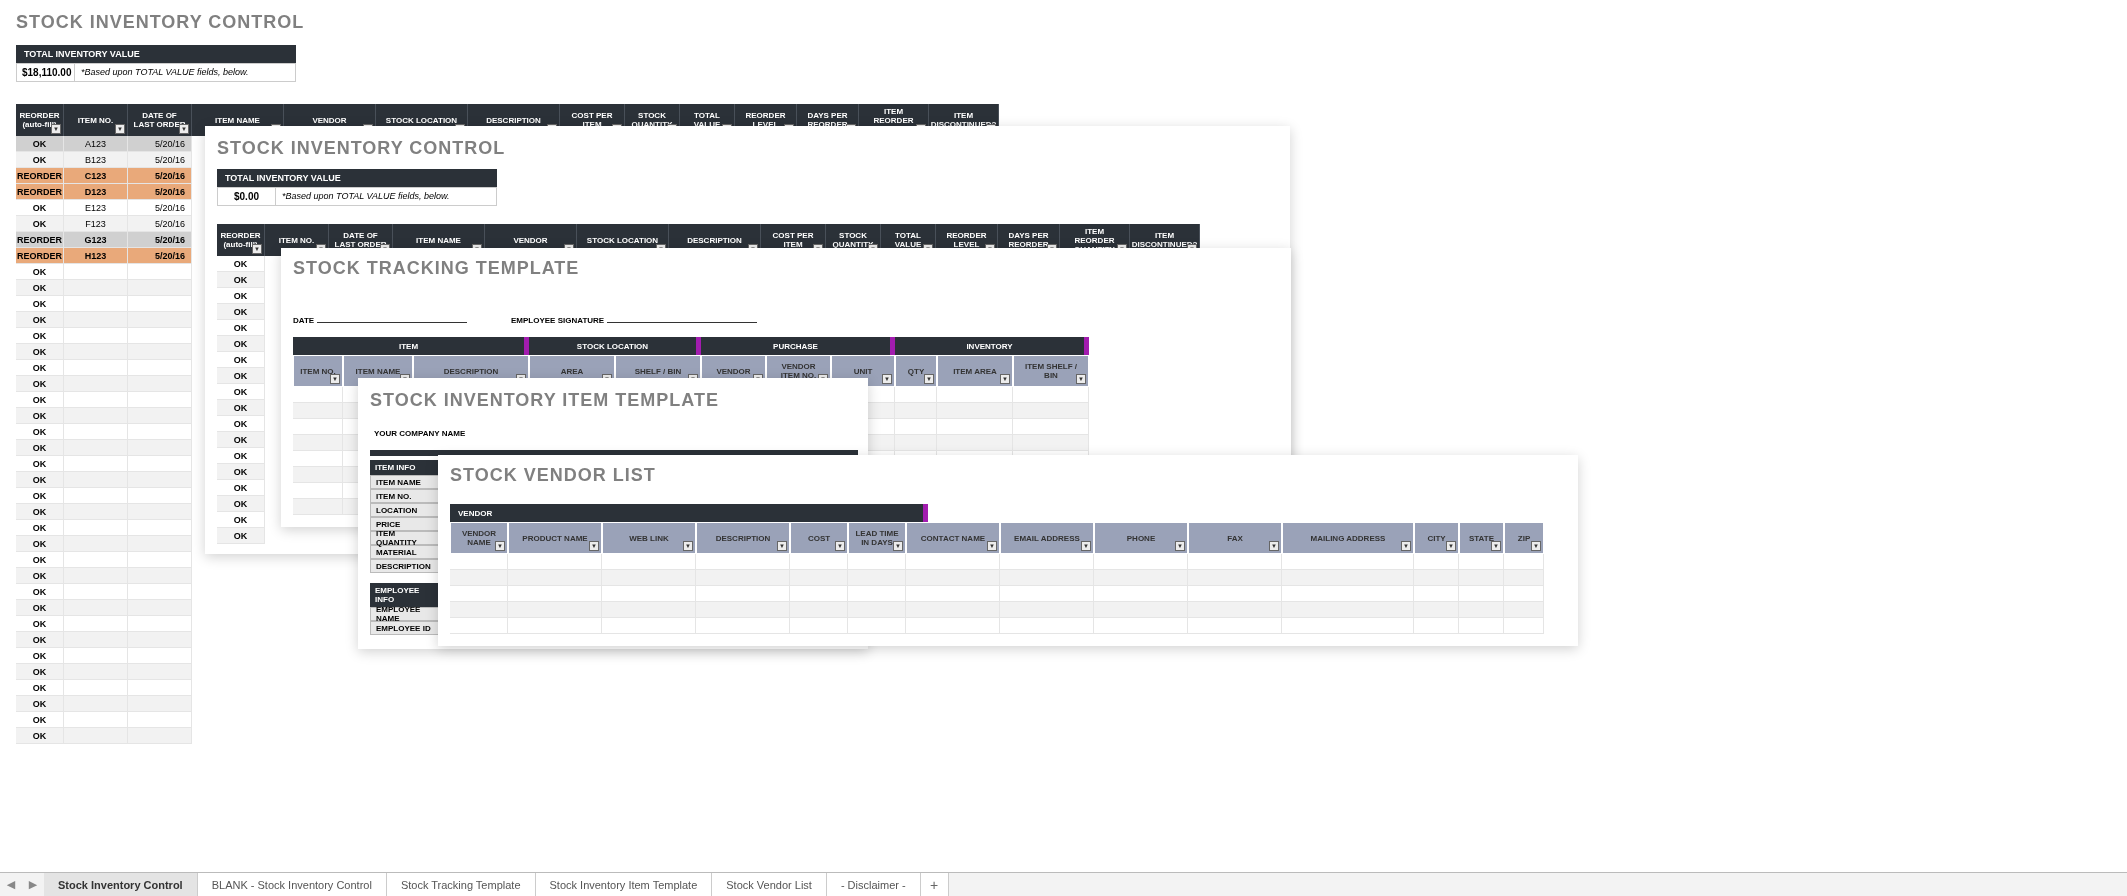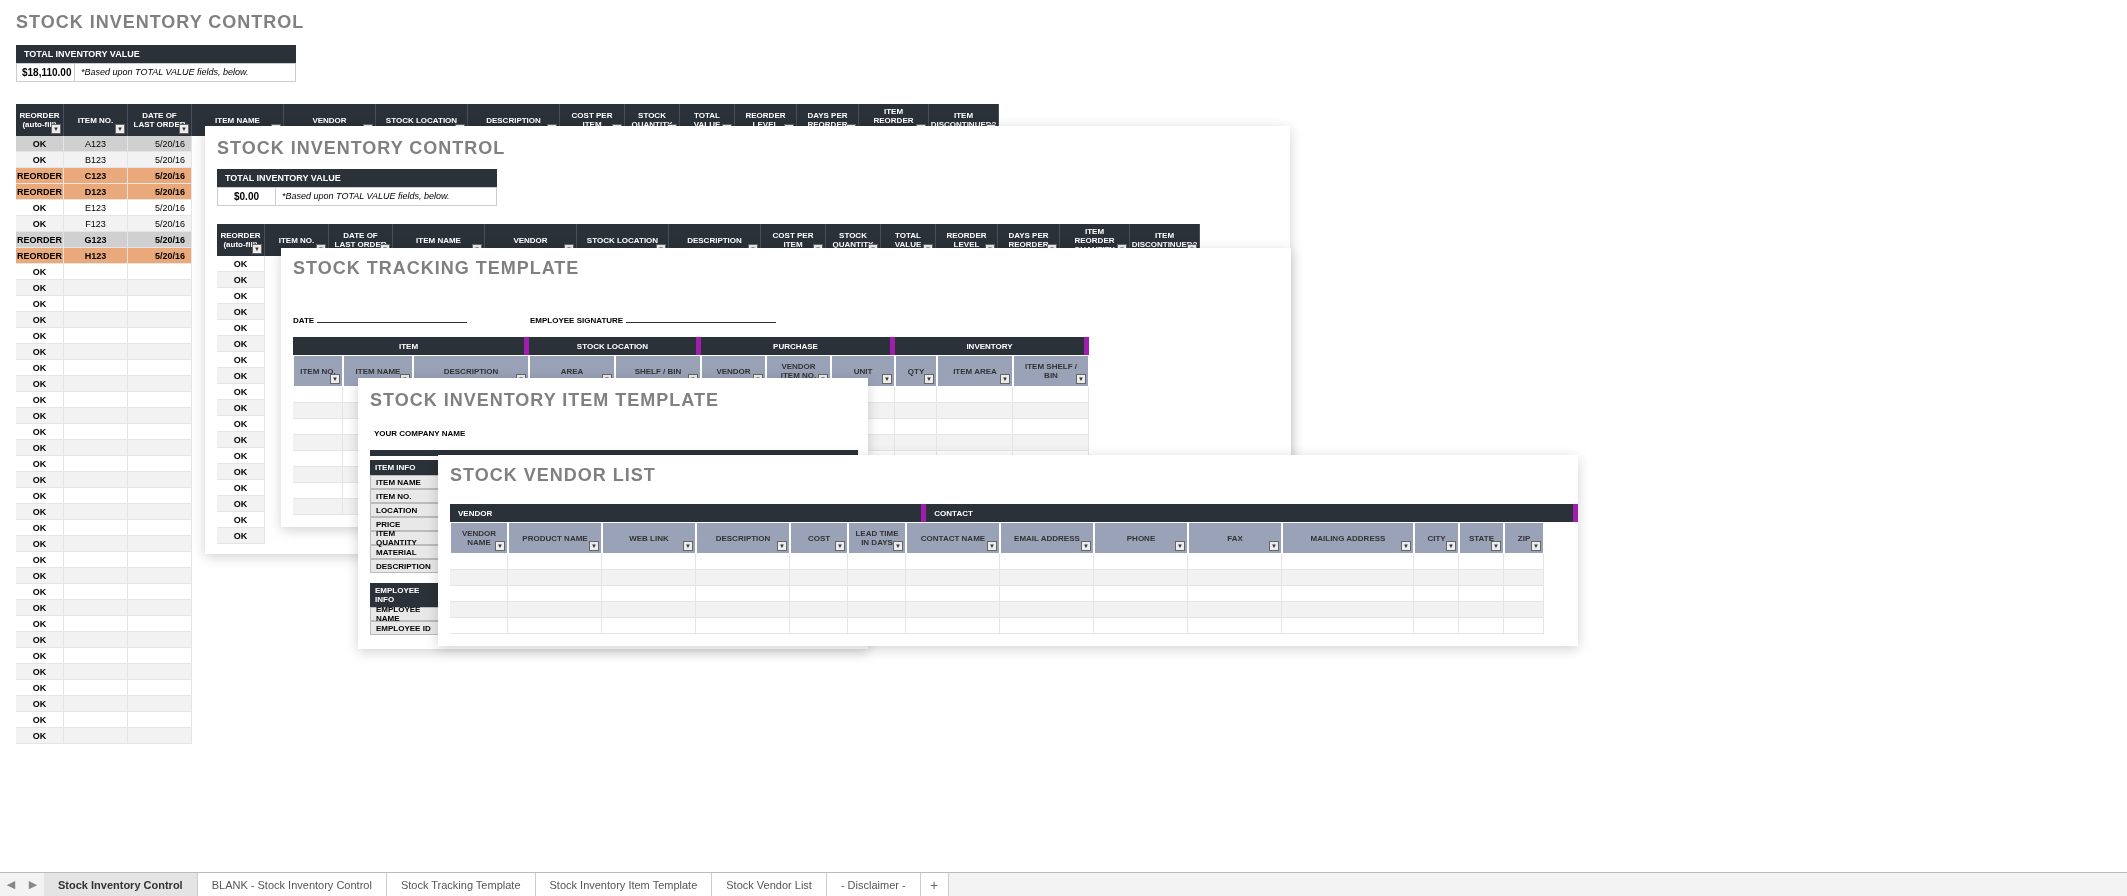--- a/index.html
+++ b/index.html
@@ -354,21 +354,21 @@
         <div class="dcell alt0 status-ok" style="width: 48px;">OK</div>
       </div>
       <div class="drow">
         <div class="dcell alt1 status-ok" style="width: 48px;">OK</div>
       </div>
     </div>
 </div>
 
 <div class="layer" id="L3" style="left:281px; top:248px; width:1010px; padding:10px 0 12px 10px;">
   <div class="title" style="margin:0 0 28px 2px;">STOCK TRACKING TEMPLATE</div>
-  <div style="display:flex; gap:63px; margin:0 0 12px 2px;">
+  <div style="display:flex; gap:44px; margin:0 0 12px 2px;">
     <div>
       <span class="field-lbl">DATE</span>
       <span class="input-line"></span>
     </div>
     <div>
       <span class="field-lbl">EMPLOYEE SIGNATURE</span>
       <span class="input-line"></span>
     </div>
   </div>
   <div class="hrow" id="L3G" style="margin-left:2px;">
@@ -517,21 +517,20 @@
   <div id="L4E">
       <div class="lbl-cell">EMPLOYEE NAME</div>
       <div class="lbl-cell">EMPLOYEE ID</div>
     </div>
 </div>
 
 <div class="layer" id="L5" style="left:438px; top:455px; width:1140px; padding:10px 0 12px 10px;">
   <div class="title" style="margin:0 0 18px 2px;">STOCK VENDOR LIST</div>
   <div class="hrow" id="L5G" style="margin-left:2px;">
       <div class="hcell2" style="width: 478px; justify-content: flex-start; padding-left: 8px;">VENDOR</div>
-      <div class="hcell2" style="width: 654px; justify-content: flex-start; padding-left: 8px;">CONTACT</div>
     </div>
   <div class="hrow" id="L5S" style="margin-left:2px;">
       <div class="subhead" style="width: 58px;">VENDOR NAME<div class="filter">▼</div></div>
       <div class="subhead" style="width: 94px;">PRODUCT NAME<div class="filter">▼</div></div>
       <div class="subhead" style="width: 94px;">WEB LINK<div class="filter">▼</div></div>
       <div class="subhead" style="width: 94px;">DESCRIPTION<div class="filter">▼</div></div>
       <div class="subhead" style="width: 58px;">COST<div class="filter">▼</div></div>
       <div class="subhead" style="width: 58px;">LEAD TIME IN DAYS<div class="filter">▼</div></div>
       <div class="subhead" style="width: 94px;">CONTACT NAME<div class="filter">▼</div></div>
       <div class="subhead" style="width: 94px;">EMAIL ADDRESS<div class="filter">▼</div></div>

